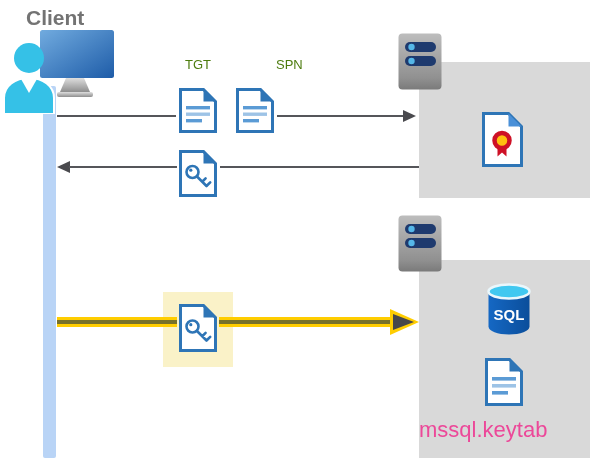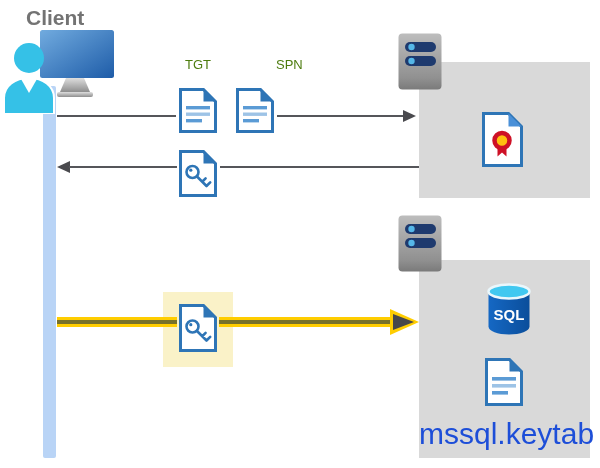--- a/index.html
+++ b/index.html
@@ -4,21 +4,21 @@
 <style>
   html,body{margin:0;padding:0;background:#fff;}
   #canvas{
     position:relative;width:600px;height:468px;background:#fff;overflow:hidden;
     font-family:"Liberation Sans",sans-serif;
   }
   .abs{position:absolute;}
   
   .heading{font-weight:bold;color:#737373;font-size:21px;line-height:1.18;}
   .sublabel{color:#4d7c0f;font-size:13px;}
-  .filelabel{color:#1d4ed8;font-size:30px;text-align:left;}
+  .filelabel{color:#ec4899;font-size:22px;text-align:left;}
   
   .gray-box{background:#d9d9d9;}
   .timeline{background:#b9d4f6;border-radius:2px;}
   .hl-box{background:#faf2c8;}
   .gline{height:2px;background:#55565a;}
   .ghead-right{width:0;height:0;border-top:6px solid transparent;border-bottom:6px solid transparent;border-left:13px solid #4a4a4e;}
   .ghead-left{width:0;height:0;border-top:6px solid transparent;border-bottom:6px solid transparent;border-right:13px solid #4a4a4e;}
   .yline{height:10px;background:linear-gradient(to bottom,#ffcd00 0 32%,#77712a 32% 68%,#ffcd00 68% 100%);}
   svg{display:block;}
 </style>

